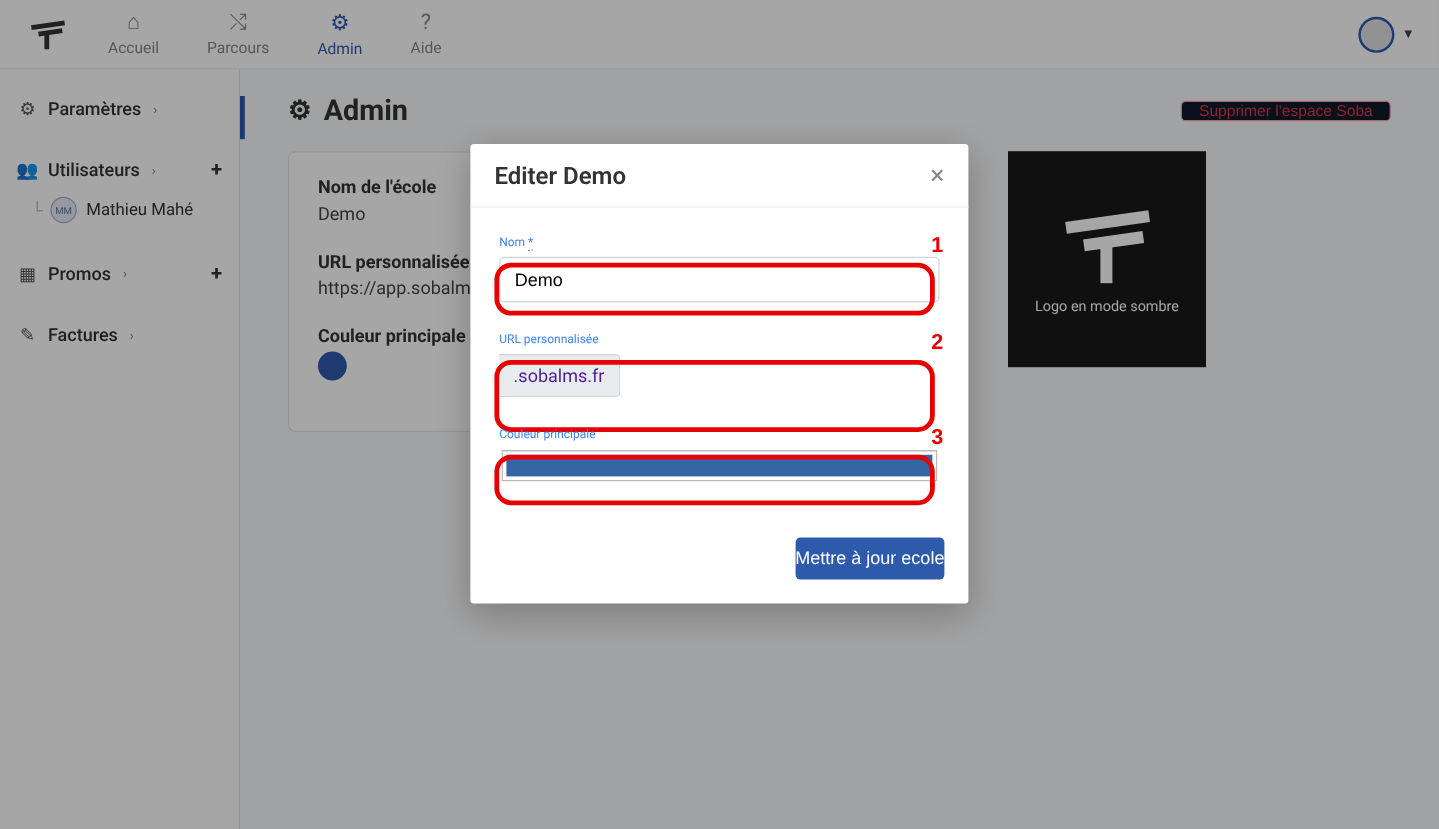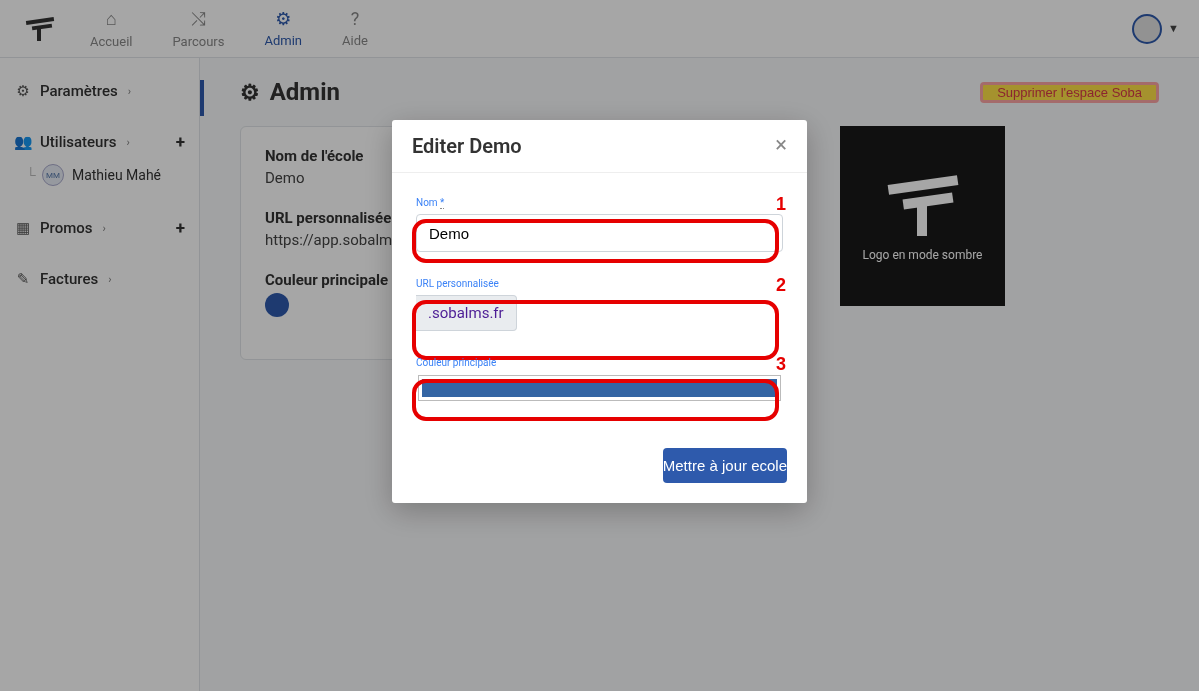--- a/index.html
+++ b/index.html
@@ -22,36 +22,36 @@
 .side-item .chev { color: #888; font-size: 11px; margin-left: 2px; }
 .side-item .plus { margin-left: auto; font-size: 17px; font-weight: bold; }
 .side-user { display: flex; align-items: center; gap: 8px; padding: 6px 4px 6px 16px; font-size: 14px; }
 .side-user .tree { color: #bbb; margin-right: -2px; }
 .avatar-sm { width: 22px; height: 22px; border-radius: 50%; background: #e6ecf5; border: 1px solid #aac; display: flex; align-items: center; justify-content: center; font-size: 8px; color: #5577aa; }
 
 .main { flex: 1; padding: 20px 40px; position: relative; }
 .page-header { display: flex; align-items: center; justify-content: space-between; margin-bottom: 20px; }
 .page-title { font-size: 24px; font-weight: 700; display: flex; align-items: center; gap: 10px; }
 .page-title .gear { font-size: 22px; }
-.btn-danger-outline { border: 3px solid #fca5a5; color: #d73a49; background: #fde047; padding: 0 14px; border-radius: 4px; font-size: 13px; cursor: pointer; }
+.btn-danger-outline { border: 1px solid #fca5a5; color: #d73a49; background: #0f172a; padding: 0 14px; border-radius: 4px; font-size: 13px; cursor: pointer; }
 
 .columns { display: flex; gap: 40px; }
 .card { border: 1px solid #e1e4e8; border-radius: 6px; padding: 20px 24px; background: #fff; flex: 1; max-width: 560px; }
 .card-row { margin-bottom: 22px; }
 .card-row .label { font-weight: 700; font-size: 15px; margin-bottom: 4px; }
 .card-row .value { color: #444; font-size: 15px; }
 .swatch { width: 24px; height: 24px; border-radius: 50%; background: #2e5aac; }
 
 .logo-panel { width: 180px; }
 .logo-dark { width: 165px; height: 180px; background: #1a1a1a; display: flex; flex-direction: column; align-items: center; justify-content: center; gap: 8px; }
 .logo-dark .cap { color: #fff; font-size: 12px; }
 
 .overlay { position: fixed; inset: 0; background: rgba(0,0,0,0.35); display: flex; align-items: flex-start; justify-content: center; padding-top: 120px; }
 .modal { background: #fff; width: 415px; border-radius: 3px; box-shadow: 0 8px 30px rgba(0,0,0,0.25); }
-.modal-header { display: flex; justify-content: space-between; align-items: flex-start; padding: 14px 20px; border-bottom: 1px solid #eee; }
+.modal-header { display: flex; justify-content: space-between; align-items: flex-end; padding: 14px 20px; border-bottom: 1px solid #eee; }
 .modal-header h2 { font-size: 20px; font-weight: 600; }
 .modal-header .close { font-size: 22px; color: #888; cursor: pointer; line-height: 1; }
 .modal-body { padding: 24px 24px 10px; }
 .form-group { margin-bottom: 26px; position: relative; }
 .form-group label { font-size: 10px; color: #3b82f6; display: block; margin-bottom: 6px; }
 .form-group .req { border-bottom: 1px dotted #888; }
 .input { width: 100%; border: 1px solid #ced4da; border-radius: 4px; padding: 8px 12px; font-size: 15px; height: 38px; }
 .input-group { display: flex; }
 .input-group .input { border-top-right-radius: 0; border-bottom-right-radius: 0; }
 .addon { border: 1px solid #ced4da; border-left: none; background: #e9ecef; padding: 8px 12px; font-size: 15px; border-radius: 0 4px 4px 0; color: #4c1d95; }

